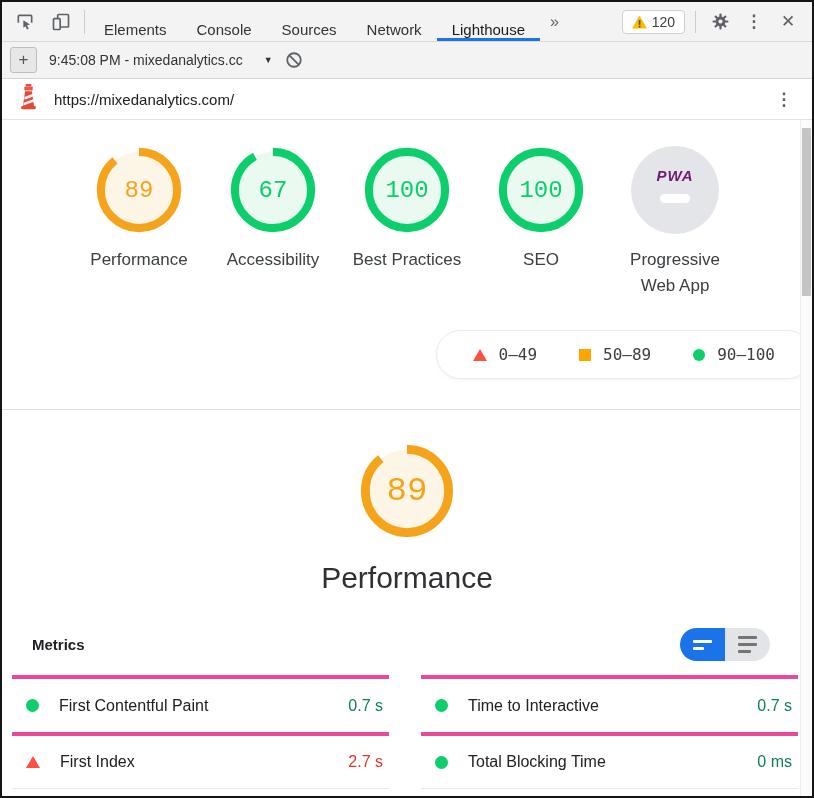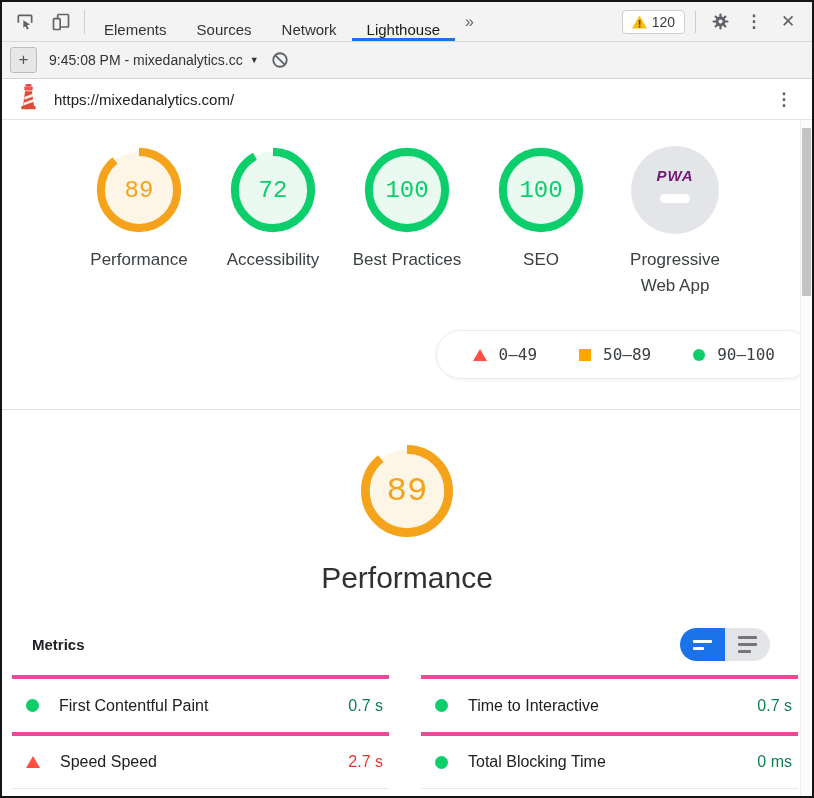--- a/index.html
+++ b/index.html
@@ -19,21 +19,21 @@
   .tab-right { margin-left:auto; display:flex; align-items:center; gap:6px; padding-right:10px; }
   .warn-badge { display:flex; align-items:center; gap:5px; background:#fff; border:1px solid #cfcfcf; border-radius:4px; padding:3px 9px; font-size:14px; color:#3c4043; cursor:pointer; }
   .rdiv { width:1px; height:22px; background:#ccc; margin:0 4px; }
   .icon-btn { width:28px; height:28px; display:flex; align-items:center; justify-content:center; color:#5f6368; cursor:pointer; }
   .kebab { font-size:17px; font-weight:bold; color:#5f6368; letter-spacing:0; }
   .close-x { font-size:17px; color:#5f6368; }
 
   
   .audit-toolbar { height:37px; flex:0 0 37px; background:#f3f3f3; border-bottom:1px solid #d4d4d4; display:flex; align-items:center; padding:0 8px; gap:12px; }
   .plus-btn { width:27px; height:26px; background:#e7e7e7; border:1px solid #bdbdbd; border-radius:3px; font-size:17px; color:#555; display:flex; align-items:center; justify-content:center; cursor:pointer; }
-  .session { display:flex; align-items:center; gap:7px; font-size:14px; color:#333; cursor:pointer; }
+  .session { display:flex; align-items:center; gap:21px; font-size:14px; color:#333; cursor:pointer; }
   .session .arrow { font-size:9px; color:#333; }
   .block-icon { cursor:pointer; display:flex; align-items:center; }
 
   
   .urlbar { height:41px; flex:0 0 41px; background:#fff; border-bottom:1px solid #e4e4e4; display:flex; align-items:center; padding:0 14px 0 16px; gap:15px; }
   .url-text { font-size:15px; color:#202124; flex:1; }
 
   
   .content { position:relative; flex:1; background:#fff; overflow:hidden; }
   .scrollbar { position:absolute; top:0; right:0; width:12px; height:100%; background:#fbfbfb; border-left:1px solid #ededed; }
@@ -104,20 +104,21 @@
       <span class="ticon">
         <svg width="20" height="20" viewBox="0 0 24 24" fill="none" stroke="#5f6368" stroke-width="2">
           <rect x="8" y="3" width="13" height="15" rx="1"></rect>
           <rect x="3" y="8" width="8" height="13" rx="1" fill="#f3f3f3"></rect>
         </svg>
       </span>
     </div>
     <div class="vdiv"></div>
     <nav class="tabs">
       <span class="tab">Elements</span>
+      <span class="tab">Console</span>
       <span class="tab">Sources</span>
       <span class="tab">Network</span>
       <span class="tab active">Lighthouse</span>
     </nav>
     <span class="chevron">»</span>
     <div class="tab-right">
       <div class="warn-badge">
         <svg width="15" height="14" viewBox="0 0 16 14">
           <path d="M8 0 L16 14 L0 14 Z" fill="#fbbc04"></path>
           <rect x="7.2" y="5" width="1.8" height="5" fill="#5a4500"></rect>
@@ -186,21 +187,21 @@
         </div>
         <div class="gauge-label">Performance</div>
       </div>
 
       <div class="gauge">
         <div class="gauge-circle">
           <svg viewBox="0 0 120 120">
             <circle class="gauge-bg" cx="60" cy="60" r="52" fill="#eafaf1"></circle>
             <circle class="gauge-arc" cx="60" cy="60" r="52" fill="none" stroke="#0cce6b" stroke-width="11" transform="rotate(-90 60 60)" stroke-dasharray="300.58758509547147 326.7256359733385"></circle>
           </svg>
-          <span class="gauge-num" style="color: rgb(12, 206, 107);">72</span>
+          <span class="gauge-num" style="color: rgb(12, 206, 107);">67</span>
         </div>
         <div class="gauge-label">Accessibility</div>
       </div>
 
       <div class="gauge">
         <div class="gauge-circle">
           <svg viewBox="0 0 120 120">
             <circle class="gauge-bg" cx="60" cy="60" r="52" fill="#eafaf1"></circle>
             <circle class="gauge-arc" cx="60" cy="60" r="52" fill="none" stroke="#0cce6b" stroke-width="11" transform="rotate(-90 60 60)" stroke-dasharray="326.7256359733385 326.7256359733385"></circle>
           </svg>
@@ -277,21 +278,21 @@
 
       <div class="metrics-grid">
         <div class="mcol">
           <div class="mrow">
             <span class="m-icon pass"></span>
             <span class="m-name">First Contentful Paint</span>
             <span class="m-value pass">0.7 s</span>
           </div>
           <div class="mrow">
             <span class="m-icon fail"></span>
-            <span class="m-name">Speed Speed</span>
+            <span class="m-name">First Index</span>
             <span class="m-value fail">2.7 s</span>
           </div>
         </div>
         <div class="mcol">
           <div class="mrow">
             <span class="m-icon pass"></span>
             <span class="m-name">Time to Interactive</span>
             <span class="m-value pass">0.7 s</span>
           </div>
           <div class="mrow">

